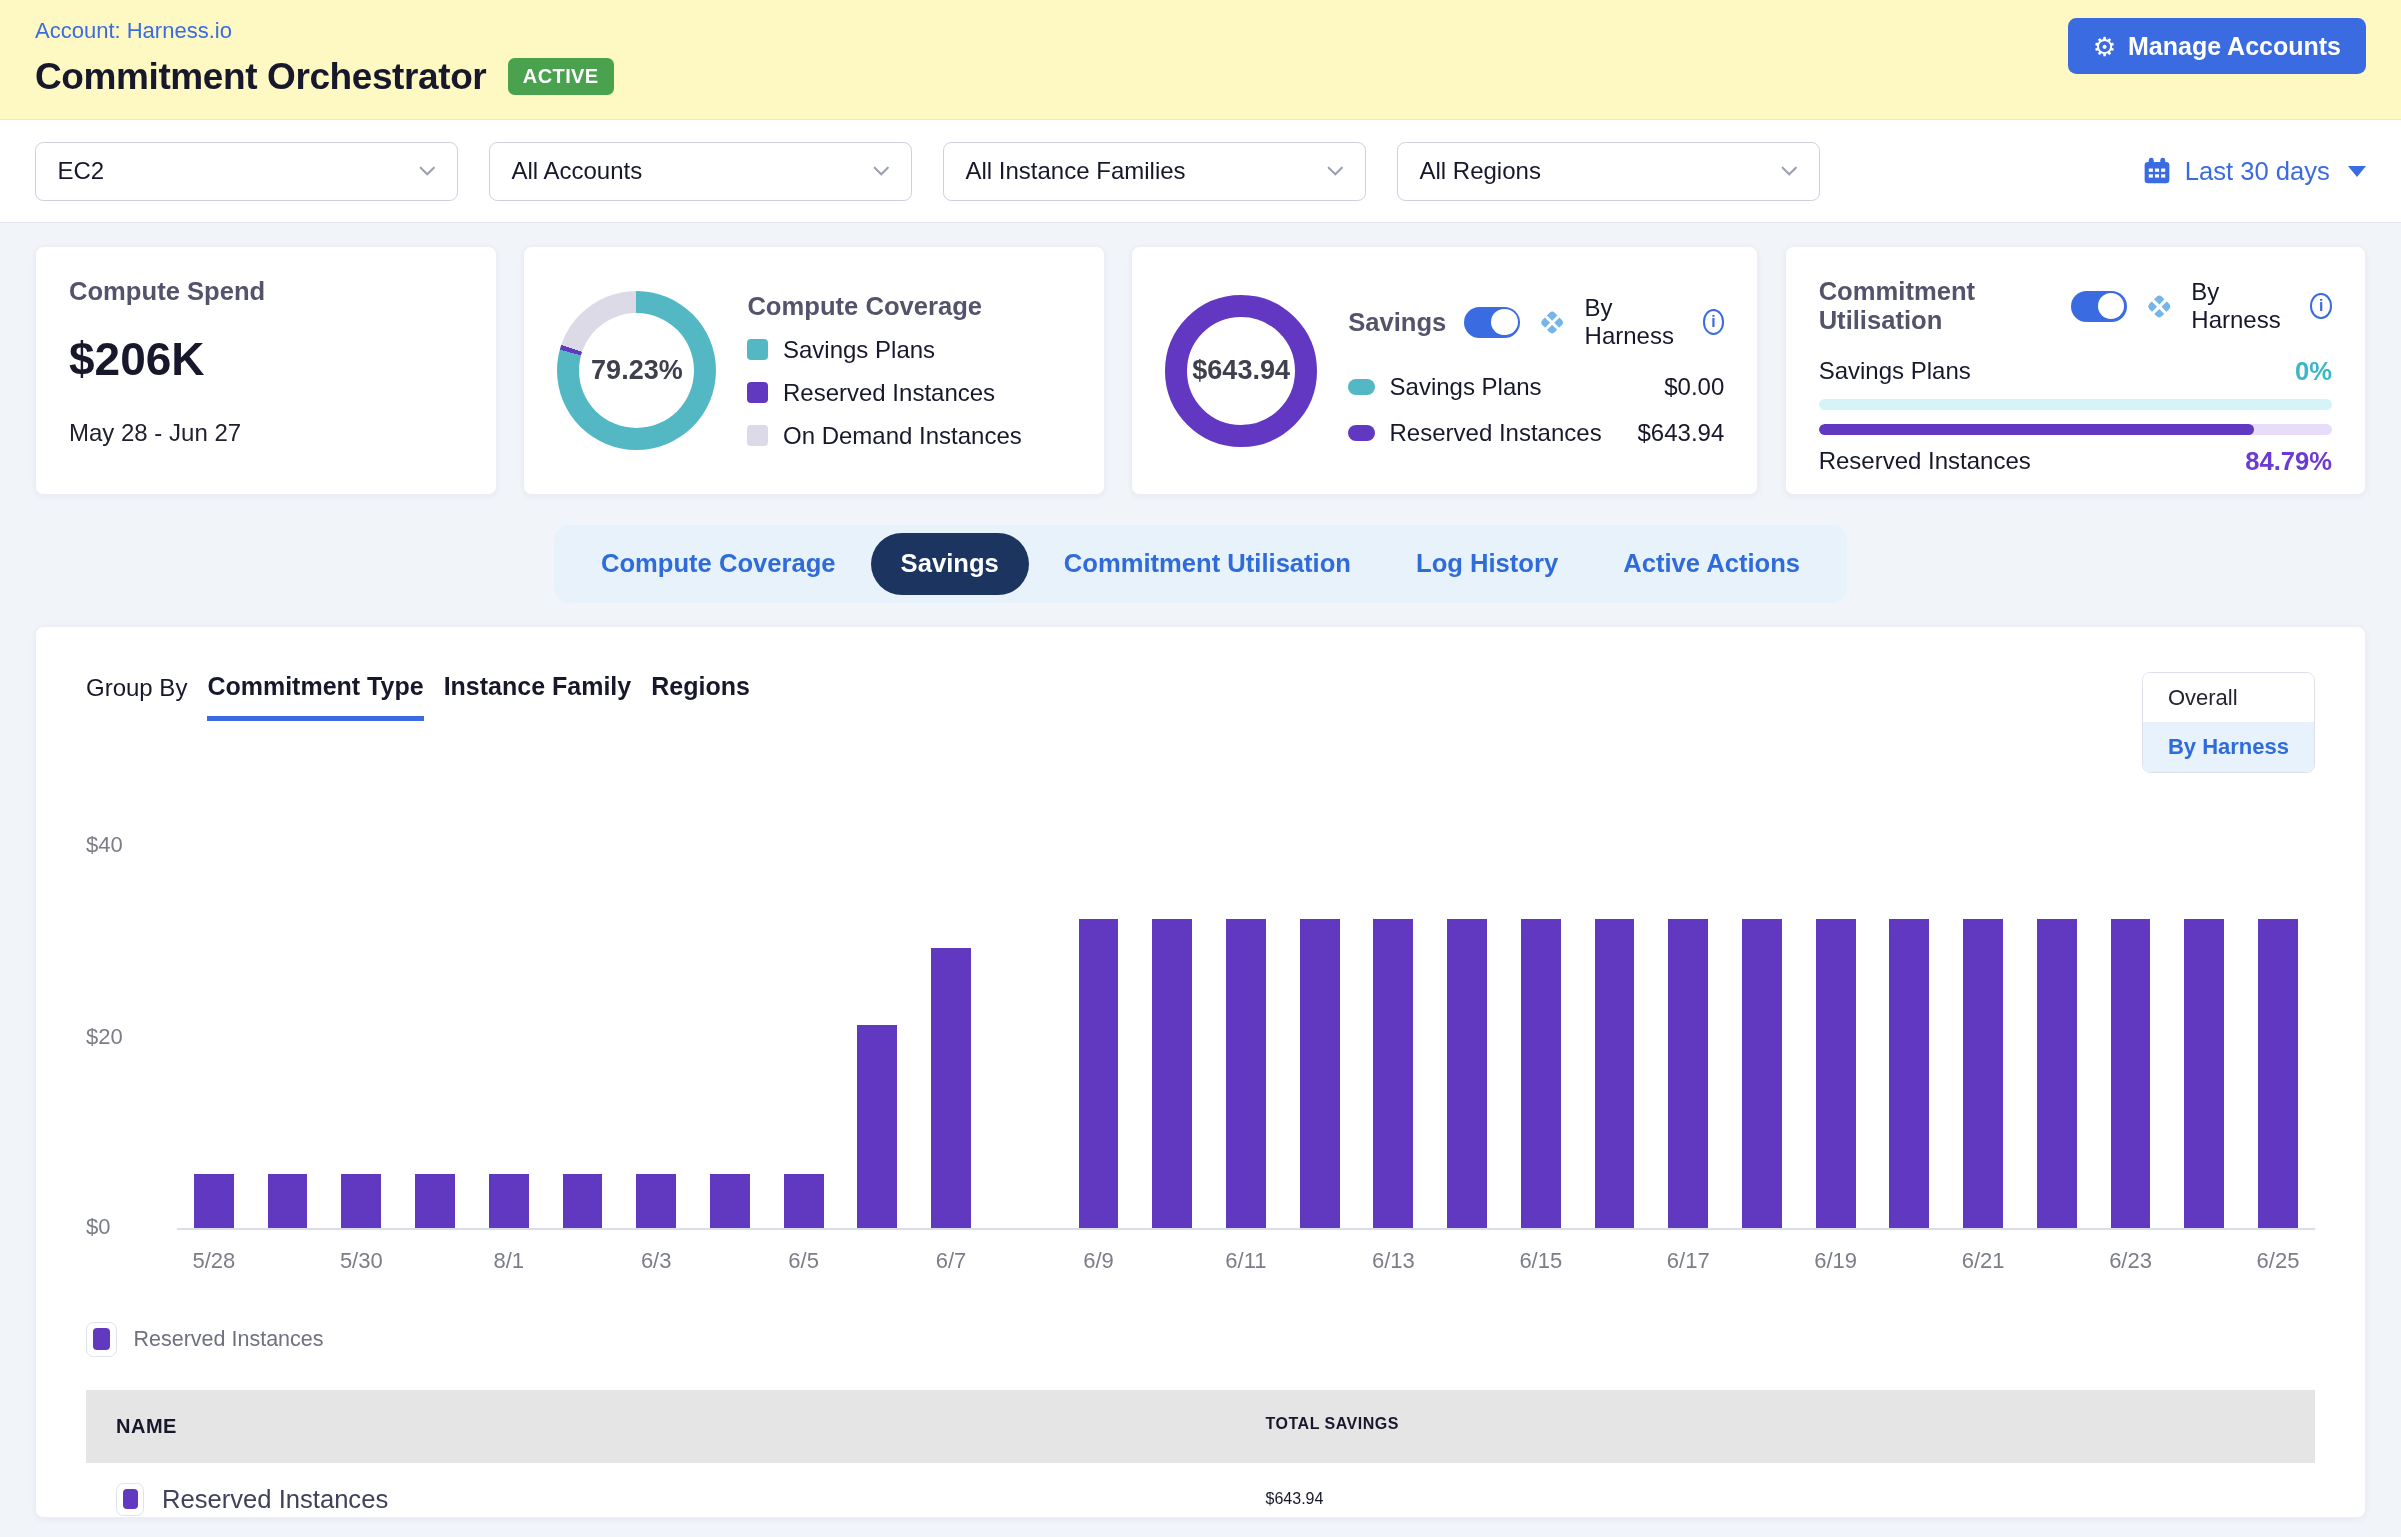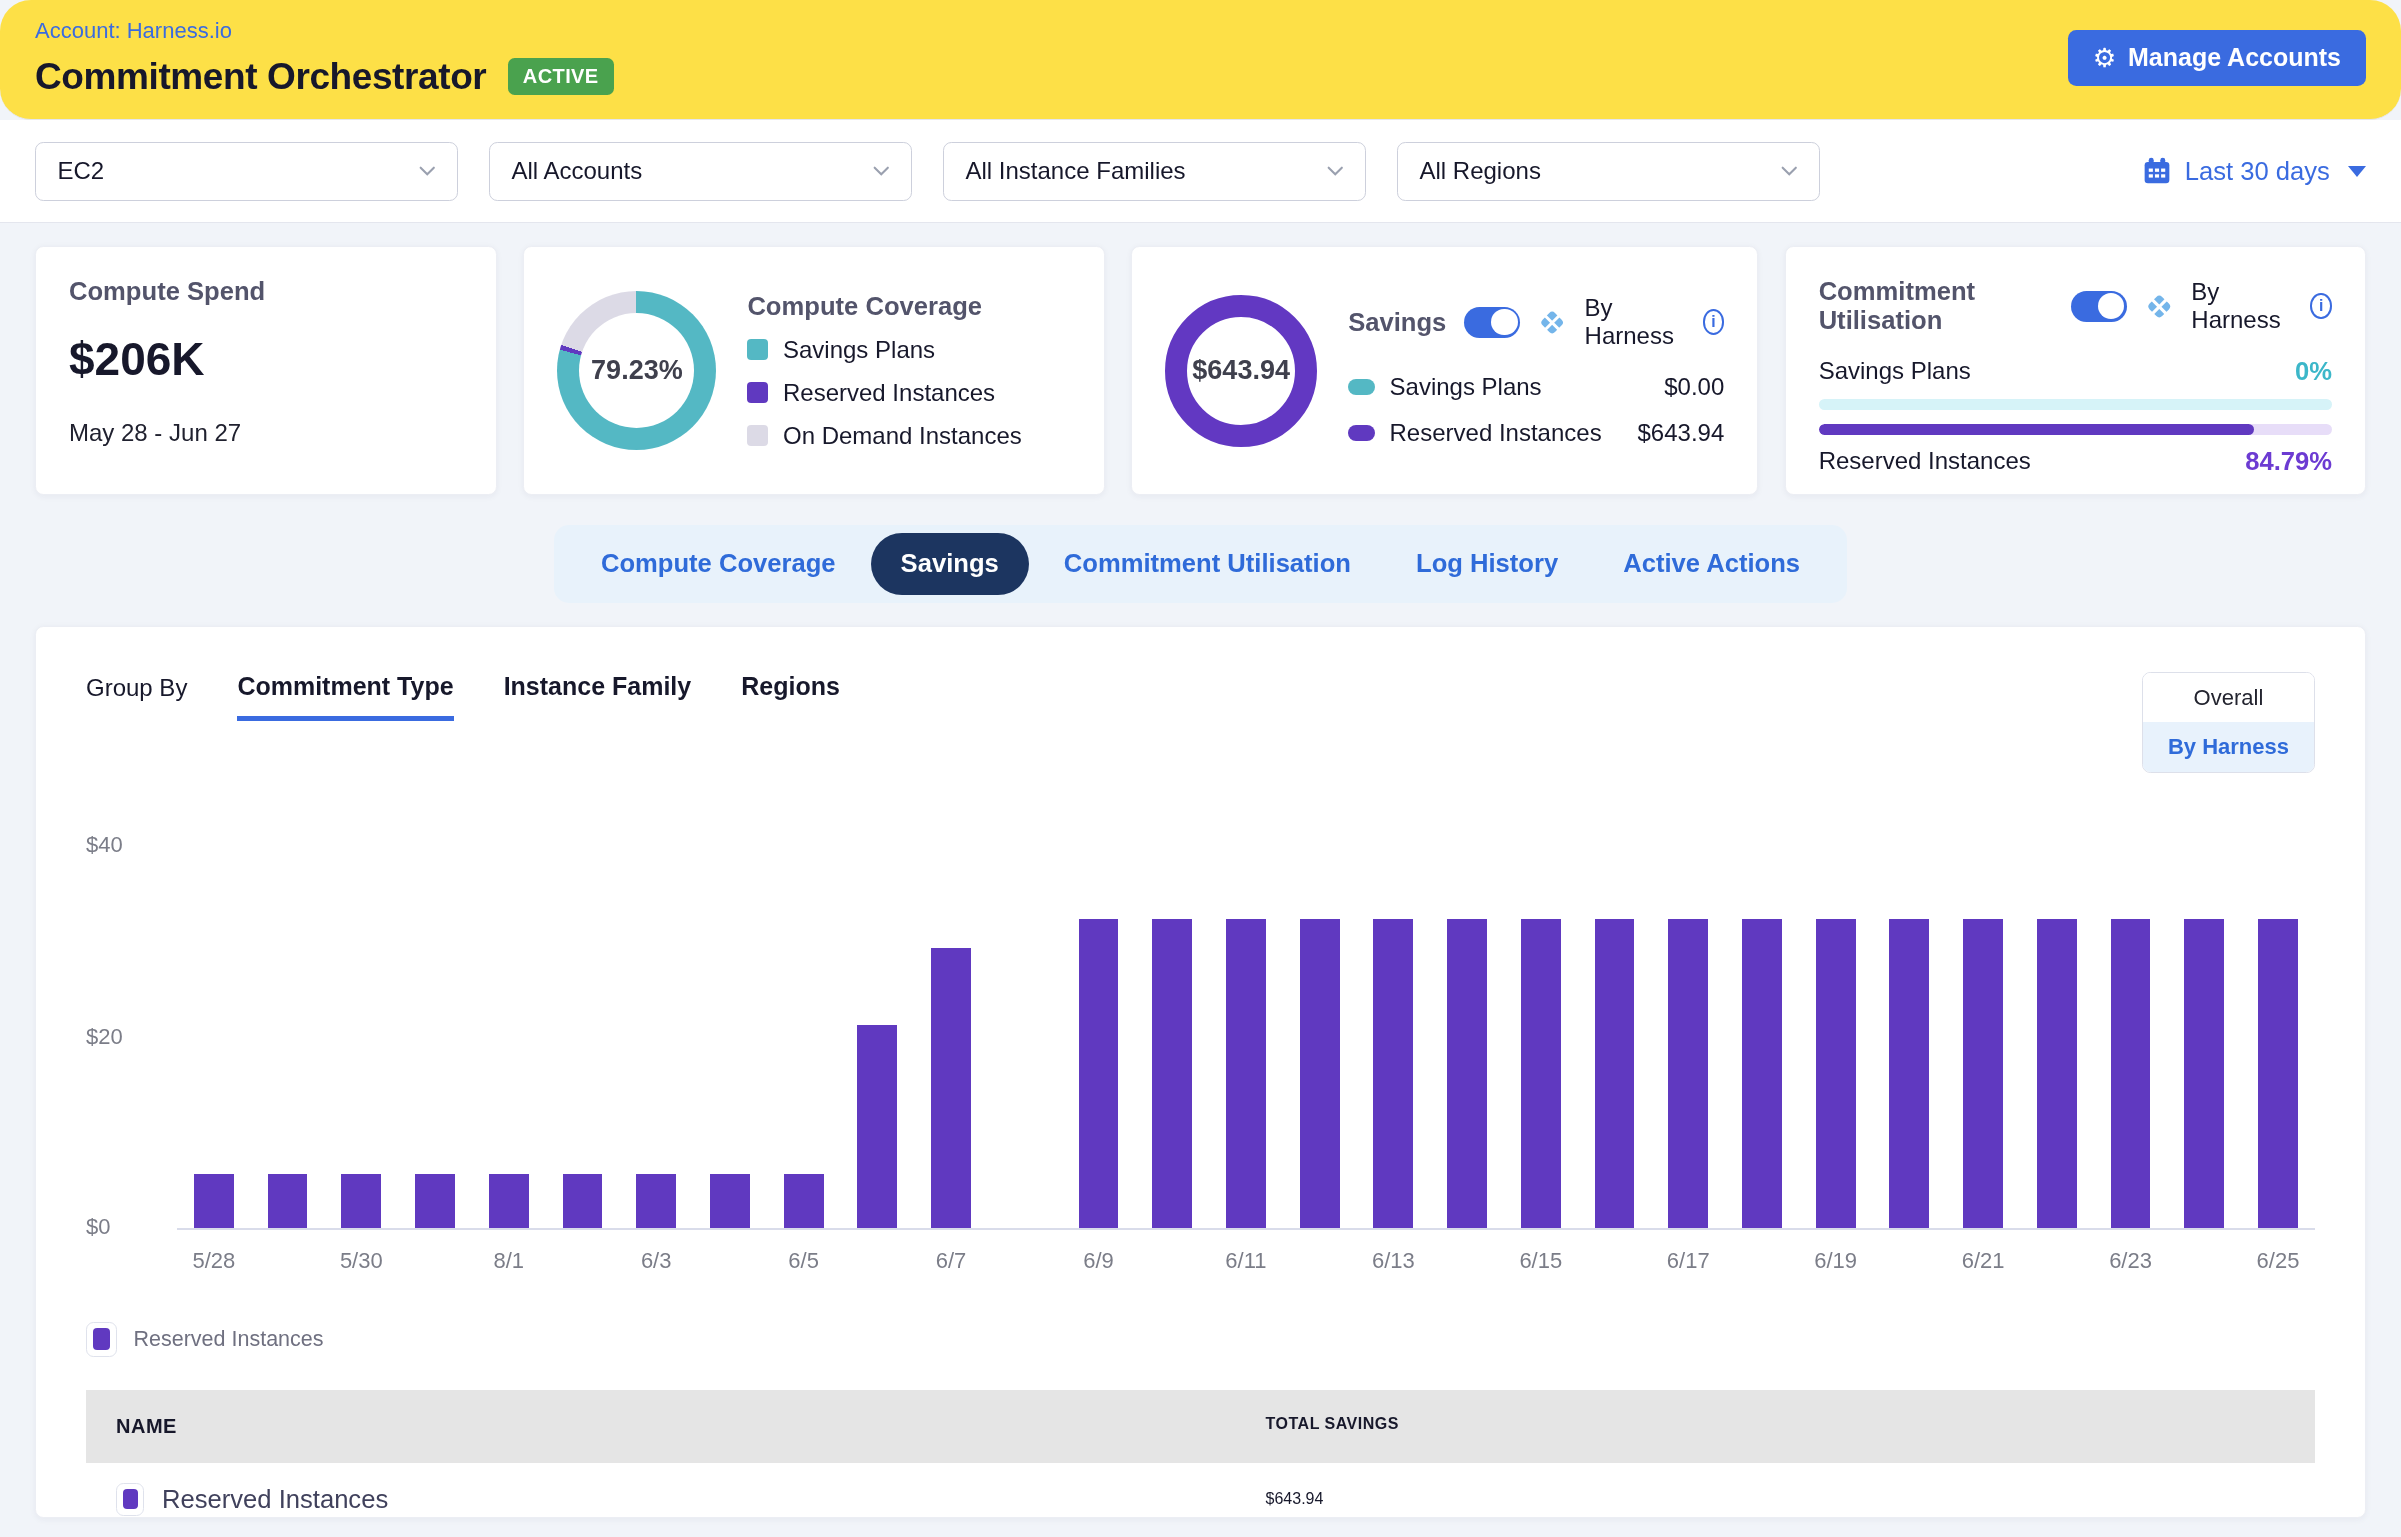--- a/index.html
+++ b/index.html
@@ -1,19 +1,19 @@
 <!DOCTYPE html>
 <html style="font-size:13.2px"><head>
 <meta charset="utf-8">
 <style>
   * { margin:0; padding:0; box-sizing:border-box; }
   html,body { width:2401px; height:1538px; background:#f1f4f9; font-family:"Liberation Sans", sans-serif; overflow:hidden; }
 
   
-  .header { background:#fde047; padding:18px 35px 21.5px; border-bottom:1.7px solid #e4e6ee; display:flex; align-items:center;border-radius:31px; }
+  .header { background:#fef9c3; padding:18px 35px 21.5px; border-bottom:1.7px solid #e4e6ee; display:flex; align-items:flex-start; }
   .account-link { color:#3a6be0; font-size:22px; display:block; margin-bottom:11.6px; cursor:pointer; }
   .title-row { display:flex; align-items:center; gap:21.5px; }
   .page-title { font-size:37px; font-weight:700; color:#17182b; letter-spacing:-0.4px; }
   .badge { background:#4aa24e; color:#fff; font-size:20px; font-weight:700; padding:7.4px 15px; border-radius:6.6px; letter-spacing:0.4px; }
   .manage-btn { margin-left:auto; background:#3a6be0; color:#fff; border:none; border-radius:8.3px; height:56px; padding:0 25px; font-size:25px; font-weight:700; display:flex; align-items:center; gap:11.6px; font-family:"Liberation Sans", sans-serif; cursor:pointer; }
   .gear-glyph { font-family:"DejaVu Sans", sans-serif; font-size:26.4px; font-weight:400; }
 
   
   .filterbar { background:#fff; padding:21.5px 35px; border-bottom:1.7px solid #e4e6ee; display:flex; align-items:center; gap:31px; }
   .dd { width:423px; height:59px; border:1.7px solid #cdd0dc; border-radius:8.3px; background:#fff; display:flex; align-items:center; justify-content:space-between; padding:0 21.5px; font-size:24px; color:#16172a; cursor:pointer; }
@@ -58,21 +58,21 @@
   .util-row2 { display:flex; align-items:center; justify-content:space-between; margin-top:11.6px; font-size:24px; color:#17182b; }
 
   
   .tabs-wrap { display:flex; justify-content:center; margin-top:11.6px; }
   .tabs { display:inline-flex; align-items:center; background:#e8f2fb; border-radius:15px; padding:8.3px 16.5px; gap:5px; }
   .tab { font-size:25.6px; font-weight:700; color:#2f6bd9; padding:16.5px 30px; border-radius:38px; cursor:pointer; white-space:nowrap; }
   .tab.active { background:#1c3560; color:#fff; }
 
   
   .panel { margin:23px 35px 0; background:#fff; border:0.8px solid #eceef4; border-radius:8.3px; box-shadow:0 1.7px 6.6px rgba(30,40,80,.05); padding:45px 50px 25px; height:892px; overflow:hidden; }
-  .groupby-row { display:flex; align-items:flex-start; gap:50px;text-align:center; }
+  .groupby-row { display:flex; align-items:flex-start; gap:20px; }
   .groupby-label { font-size:24px; color:#17182b; padding-top:1.7px; }
   .gb-opt { font-size:25px; font-weight:600; color:#17182b; padding-bottom:15px; cursor:pointer; }
   .gb-opt.active { font-weight:700; border-bottom:5px solid #3a6be0; }
   .seg-ctrl { margin-left:auto; display:flex; border:1.7px solid #dde0ea; border-radius:8.3px; overflow:hidden;flex-direction:column; }
   .seg { font-size:22px; padding:11.6px 25px; background:#fff; color:#23242f; cursor:pointer; }
   .seg.active { background:#e8f2fc; color:#2f6bd9; font-weight:700; }
 
   
   .chart { display:flex; margin-top:69px; }
   .yaxis { width:91px; height:388px; position:relative; }

